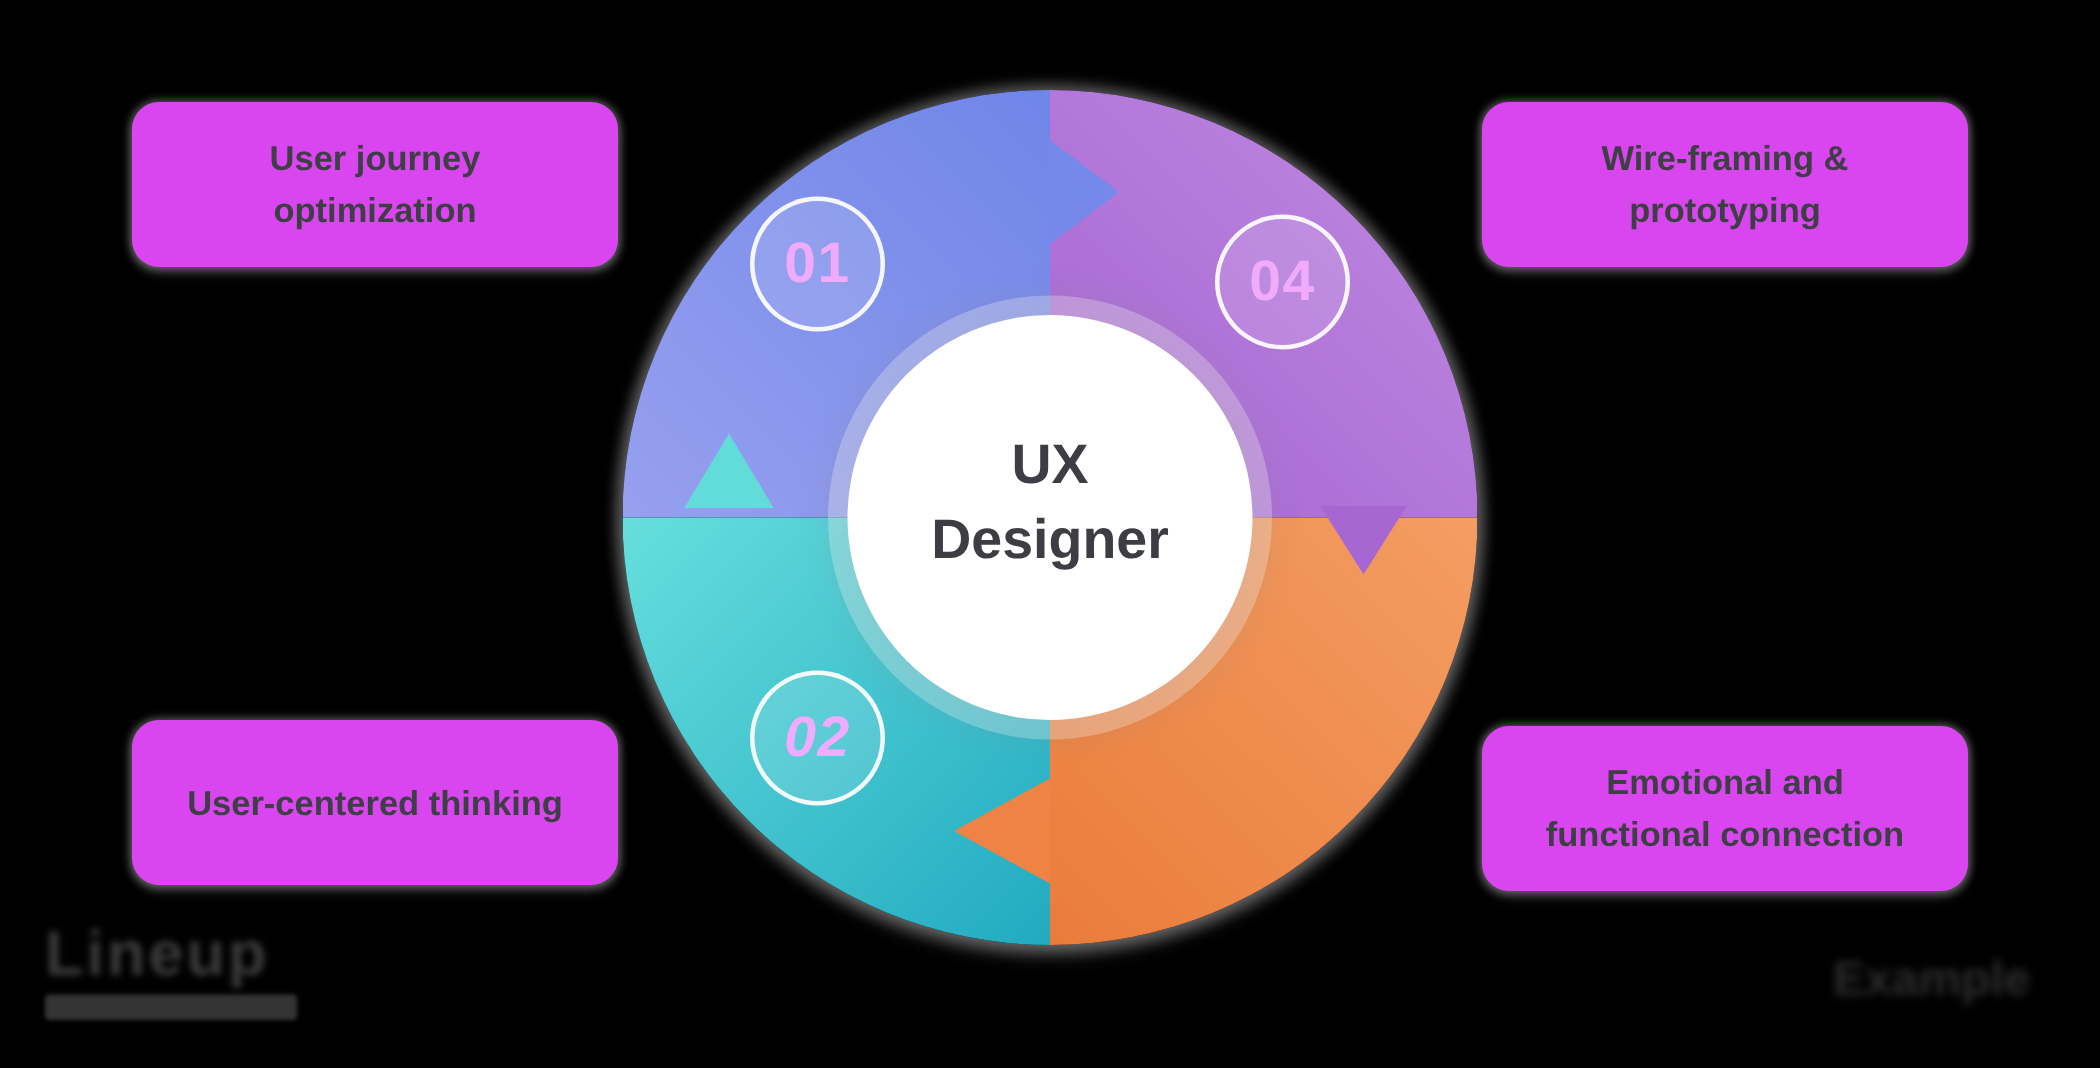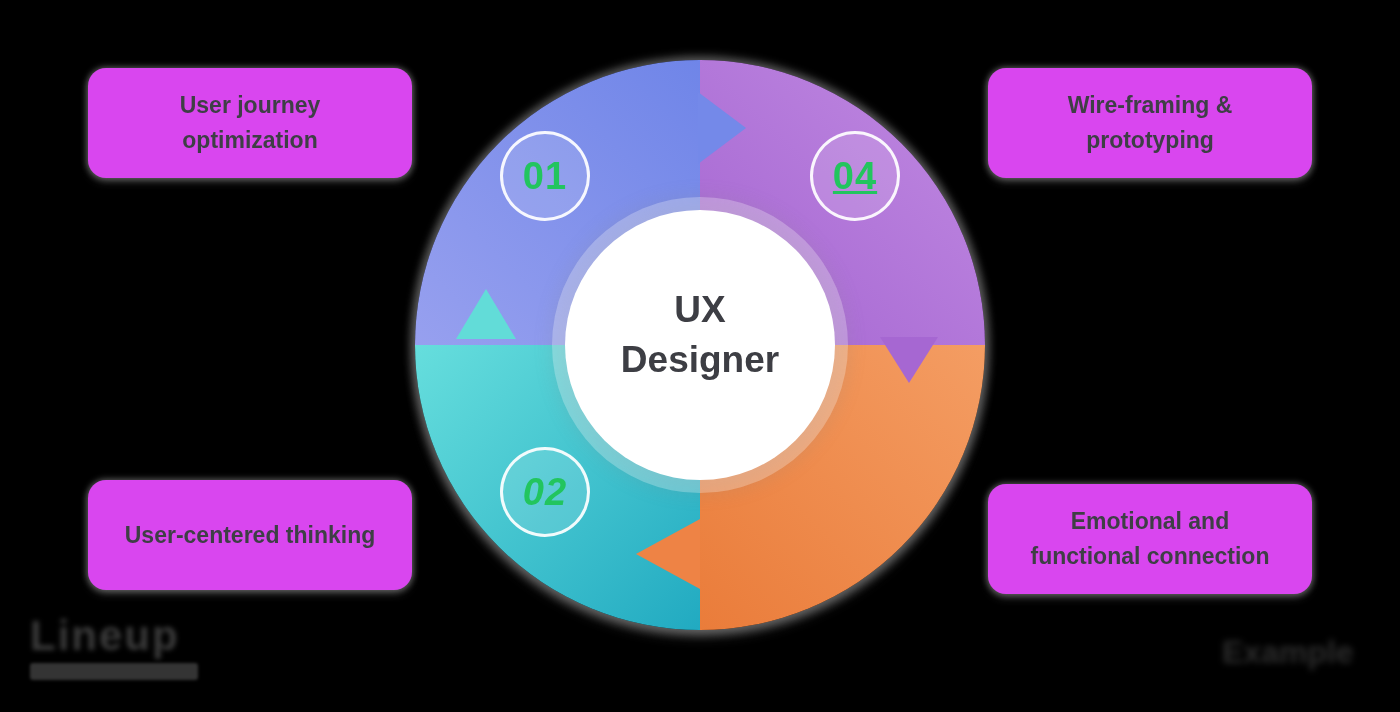--- a/index.html
+++ b/index.html
@@ -24,24 +24,24 @@
   .arrow.up{left:41px;top:229px;width:60px;height:50px;background:var(--teal_arrow);
     clip-path:polygon(50% 0,100% 100%,0 100%);}
   .arrow.left{left:221px;top:459px;width:64px;height:70px;background:var(--orange_arrow);
     clip-path:polygon(0 50%,100% 0,100% 100%);}
   .arrow.down{left:465px;top:277px;width:58px;height:46px;background:var(--purple_arrow);
     clip-path:polygon(0 0,100% 0,50% 100%);}
   .badge{
     position:absolute;width:90px;height:90px;border-radius:50%;box-sizing:border-box;
     border:3px solid rgba(255,255,255,0.92);background:rgba(255,255,255,0.13);
     display:flex;align-items:center;justify-content:center;
-    color:#22c55e;font-size:38px;font-weight:bold;letter-spacing:1px;
+    color:#f0abfc;font-size:38px;font-weight:bold;letter-spacing:1px;
   }
   .badge.b01{left:85px;top:71px;}
-  .badge.b04{left:395px;top:71px;text-decoration:underline;}
+  .badge.b04{left:395px;top:83px;}
   .badge.b02{left:85px;top:387px;font-style:italic;}
   .badge.b03{left:395px;top:387px;}
   .hub{
     position:absolute;left:150px;top:150px;width:270px;height:270px;border-radius:50%;
     background:#fff;
     box-shadow:0 0 0 13px rgba(255,255,255,0.26), 0 0 18px 14px rgba(140,140,140,0.18);
     display:flex;flex-direction:column;align-items:center;justify-content:center;
   }
   .hub .t{
     transform:translateY(-10px);

